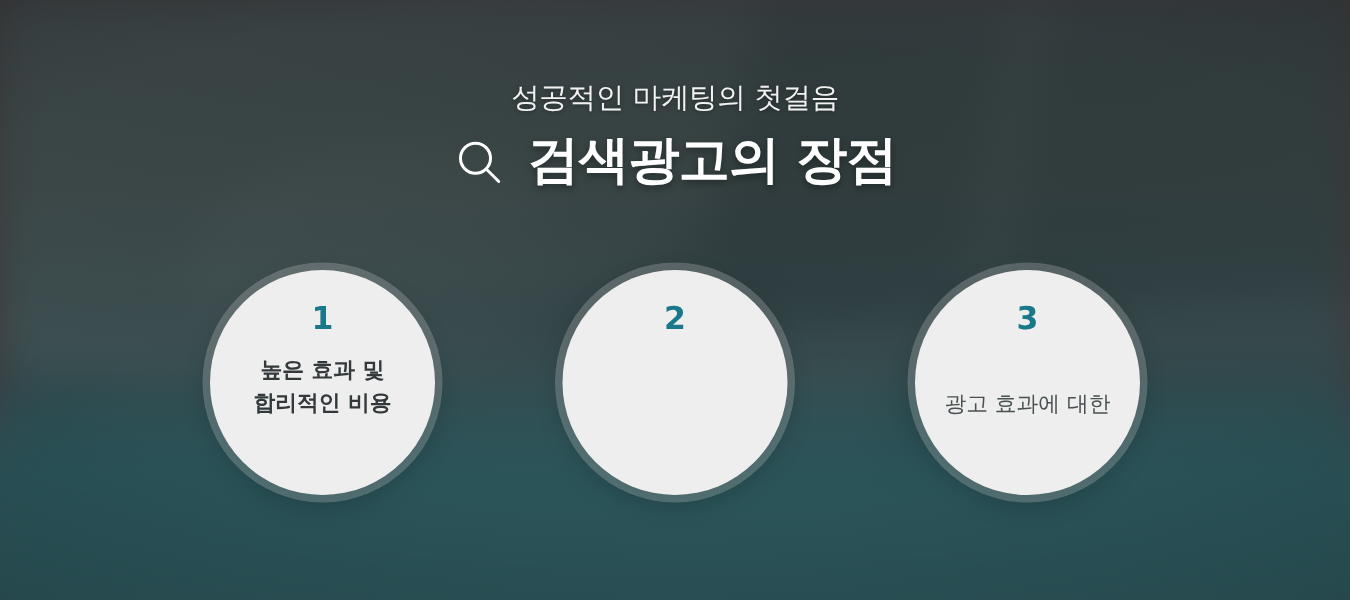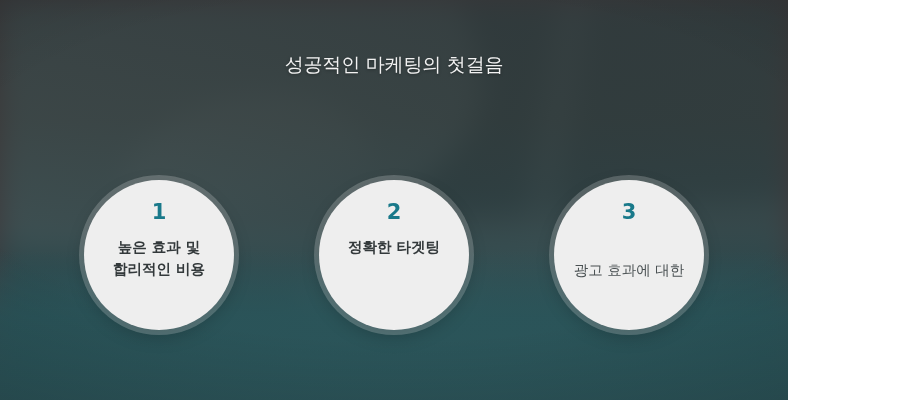--- a/index.html
+++ b/index.html
@@ -3,21 +3,21 @@
 <meta charset="utf-8">
 <style>
   * { margin:0; padding:0; box-sizing:border-box; }
   html, body {
     width:900px; height:400px; overflow:hidden;
     font-family:"DejaVu Sans","Liberation Sans",sans-serif;
   }
 
   
   #banner {
-    position:relative; width:788px; height:400px; overflow:hidden;
+    position:relative; width:900px; height:400px; overflow:hidden;
     background:#b91c1c;
   }
 
   
   .photo { position:absolute; inset:0; overflow:hidden; filter:blur(14px); opacity:.95; }
 
   .ph-base {
     position:absolute; inset:-40px;
     background:
       radial-gradient(120% 90% at 22% 18%, #8e9a99 0%, rgba(142,154,153,0) 52%),
@@ -153,32 +153,38 @@
   </div>
 
   <div class="overlay-dark"></div>
   <div class="overlay-teal"></div>
   <div class="vignette"></div>
 
   <div class="content">
 
     <div class="subtitle">성공적인 마케팅의 첫걸음</div>
 
+    <div class="title-row">
+      <svg class="search-icon" viewBox="0 0 36 36">
+        <circle cx="15" cy="14.5" r="10" fill="none" stroke="#ffffff" stroke-width="2"></circle>
+        <line x1="22.3" y1="21.8" x2="30.5" y2="30" stroke="#ffffff" stroke-width="2" stroke-linecap="round"></line>
+      </svg>
+      <div class="title">검색광고의 장점</div>
+    </div>
 
     <div class="circles">
 
       <div class="bubble">
         <div class="num">1</div>
         <div class="l1 strong">높은 효과 및</div>
         <div class="l2 strong">합리적인 비용</div>
       </div>
 
       <div class="bubble">
         <div class="num">2</div>
-        <div class="l1 strong">정확한 타겟팅</div>
       </div>
 
       <div class="bubble">
         <div class="num">3</div>
         <div class="l1 light">광고 효과에 대한</div>
       </div>
 
     </div>
   </div>
 </div>

